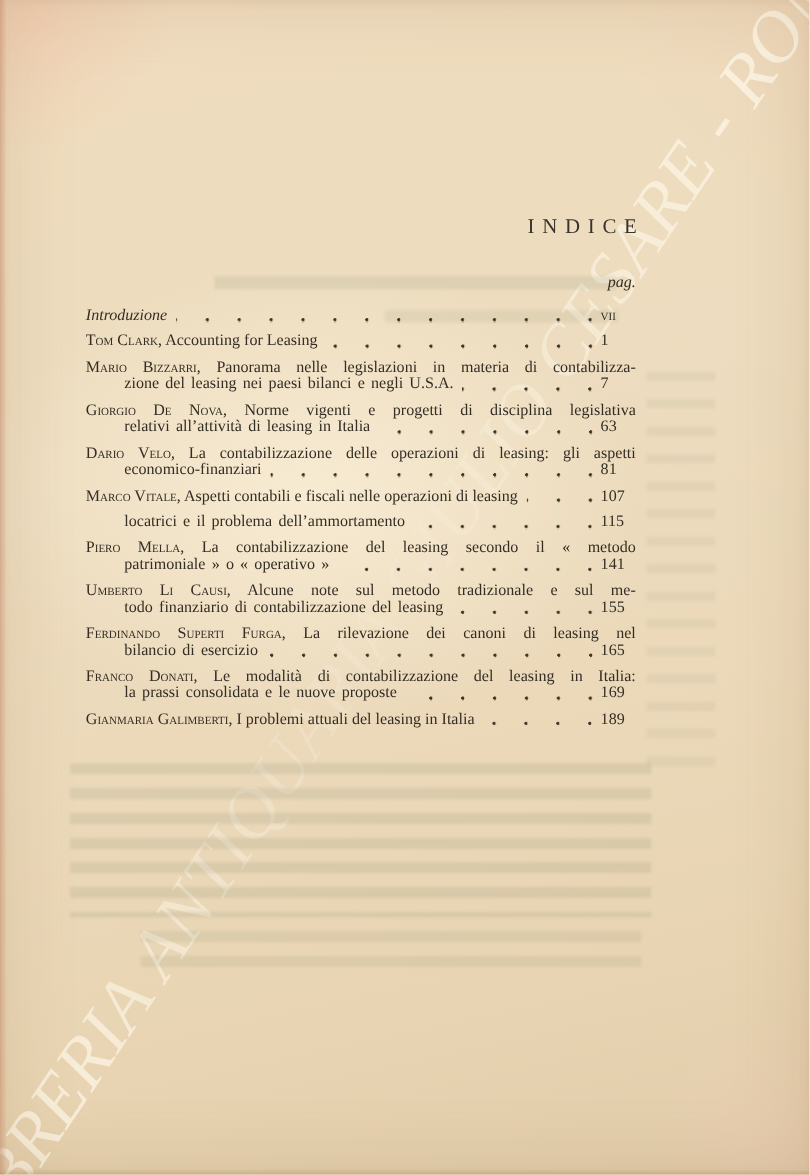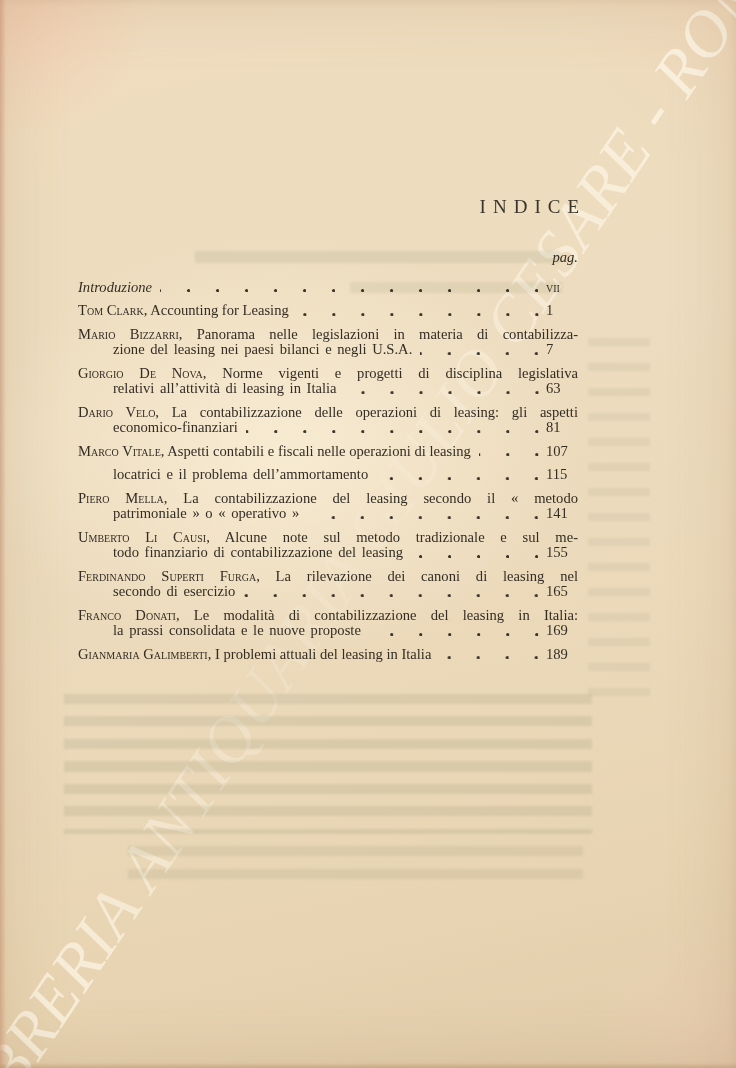--- a/index.html
+++ b/index.html
@@ -160,21 +160,21 @@
       <div class="lastline">
         <span class="cont">todo finanziario di contabilizzazione del leasing</span>
         <span class="leader"></span>
         <span class="pg">155</span>
       </div>
     </div>
 
     <div class="entry">
       <div class="first"><span class="sc">Ferdinando Superti Furga</span><span>, La rilevazione dei canoni di leasing nel</span></div>
       <div class="lastline">
-        <span class="cont">secondo di esercizio</span>
+        <span class="cont">bilancio di esercizio</span>
         <span class="leader"></span>
         <span class="pg">165</span>
       </div>
     </div>
 
     <div class="entry">
       <div class="first"><span class="sc">Franco Donati</span><span>, Le modalità di contabilizzazione del leasing in Italia:</span></div>
       <div class="lastline">
         <span class="cont">la prassi consolidata e le nuove proposte</span>
         <span class="leader"></span>

